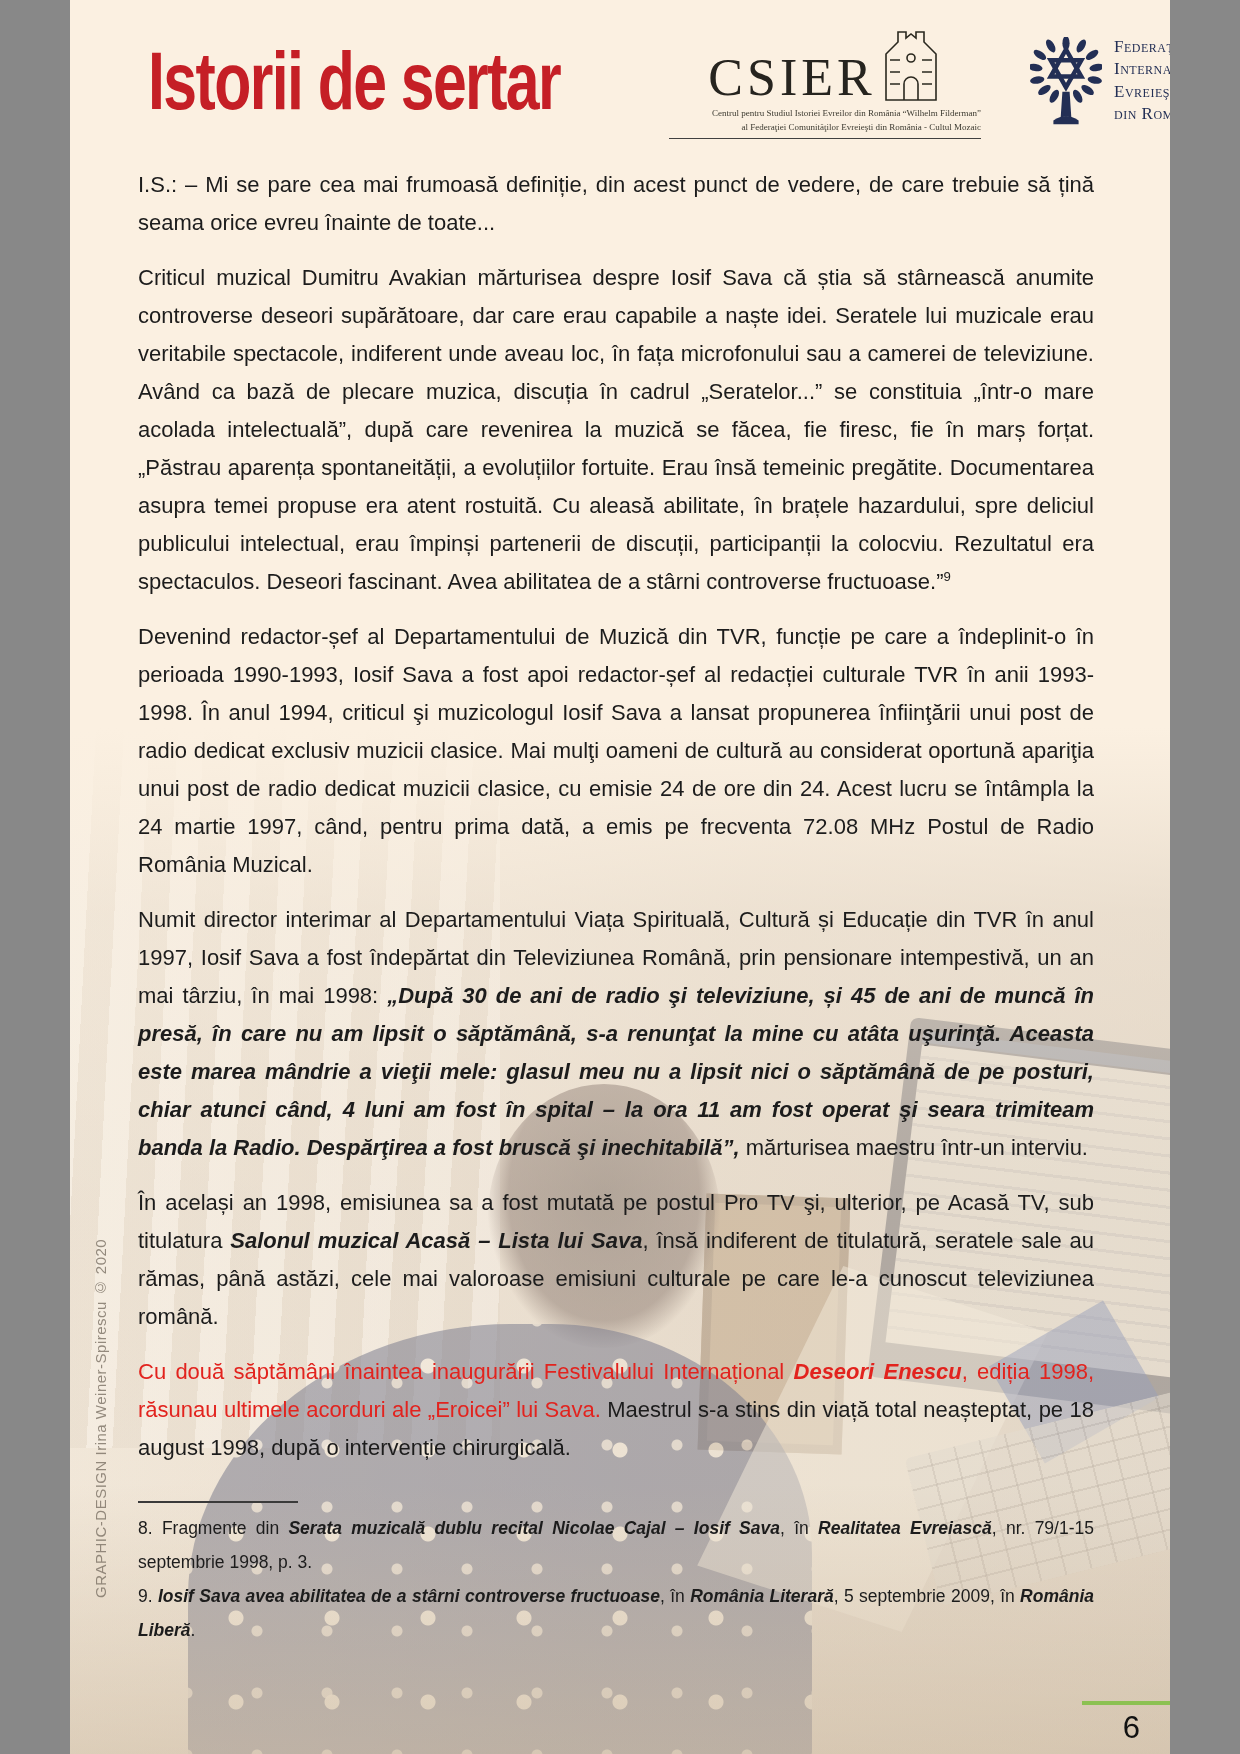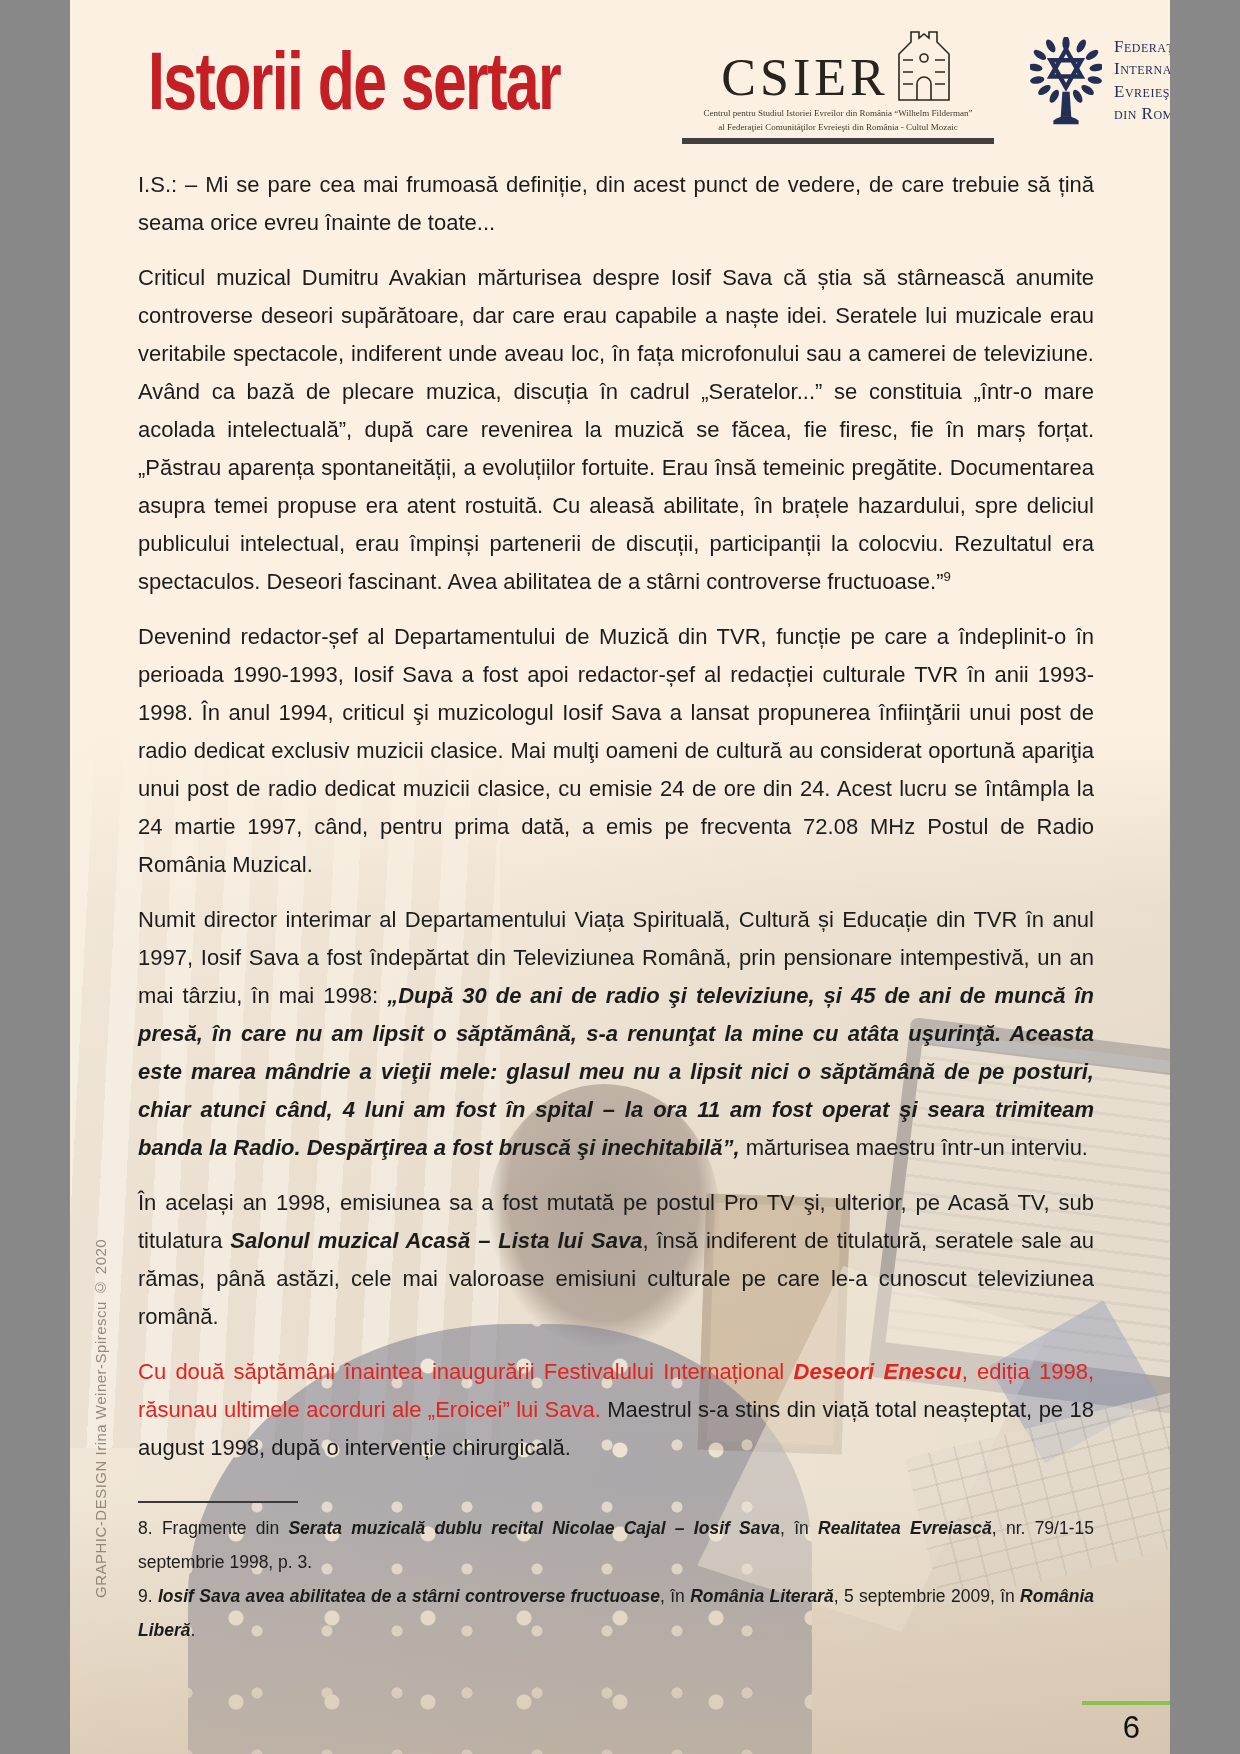--- a/index.html
+++ b/index.html
@@ -40,25 +40,25 @@
                        repeating-linear-gradient(90deg,transparent 0 24px,rgba(120,110,100,.35) 24px 26px);}
   .ph-desk{left:0;right:0;bottom:0;height:270px;
       background:linear-gradient(180deg,rgba(196,178,152,0),rgba(184,162,132,.55));}
   .photo::after{content:"";position:absolute;inset:0;
       background:linear-gradient(180deg,var(--cream) 0%,rgba(251,240,225,.85) 6%,
                  rgba(251,240,225,.52) 18%,rgba(251,240,225,.34) 45%,rgba(251,240,225,.3) 100%);}
 
   
   .title{position:absolute;left:78px;top:40px;margin:0;font-weight:bold;font-size:76px;line-height:1;
       color:var(--title-red);letter-spacing:-2px;transform:scaleX(.8) scaleY(1.08);transform-origin:left top;}
-  .csier{position:absolute;left:612px;top:28px;width:312px;text-align:center;color:#26241f;}
+  .csier{position:absolute;left:599px;top:28px;width:312px;text-align:right;color:#26241f;}
   .csier-row{display:flex;align-items:flex-end;justify-content:center;gap:4px;}
   .csier-acronym{font-family:"Liberation Serif",serif;font-size:52px;line-height:.9;letter-spacing:4px;font-weight:normal;}
   .csier-caption{margin-top:5px;font-size:9px;line-height:1.5;color:#3c3a30;
-      border-bottom:6px solid #404040;padding-bottom:4px;font-family:"Liberation Serif",serif;}
+      border-bottom:1px solid #404040;padding-bottom:4px;font-family:"Liberation Serif",serif;}
   .fcer{position:absolute;left:960px;top:36px;display:flex;align-items:center;gap:12px;}
   .fcer-text{font-family:"Liberation Serif",serif;font-variant:small-caps;font-size:17px;line-height:1.32;
       color:var(--navy);letter-spacing:.5px;}
 
   
   .content{position:absolute;left:68px;top:166px;width:956px;}
   .content p{margin:0 0 17px;font-size:22px;line-height:38px;text-align:justify;}
   .i{font-style:italic;font-weight:bold;}
   .red{color:var(--accent);}
   sup{font-size:60%;line-height:0;}

